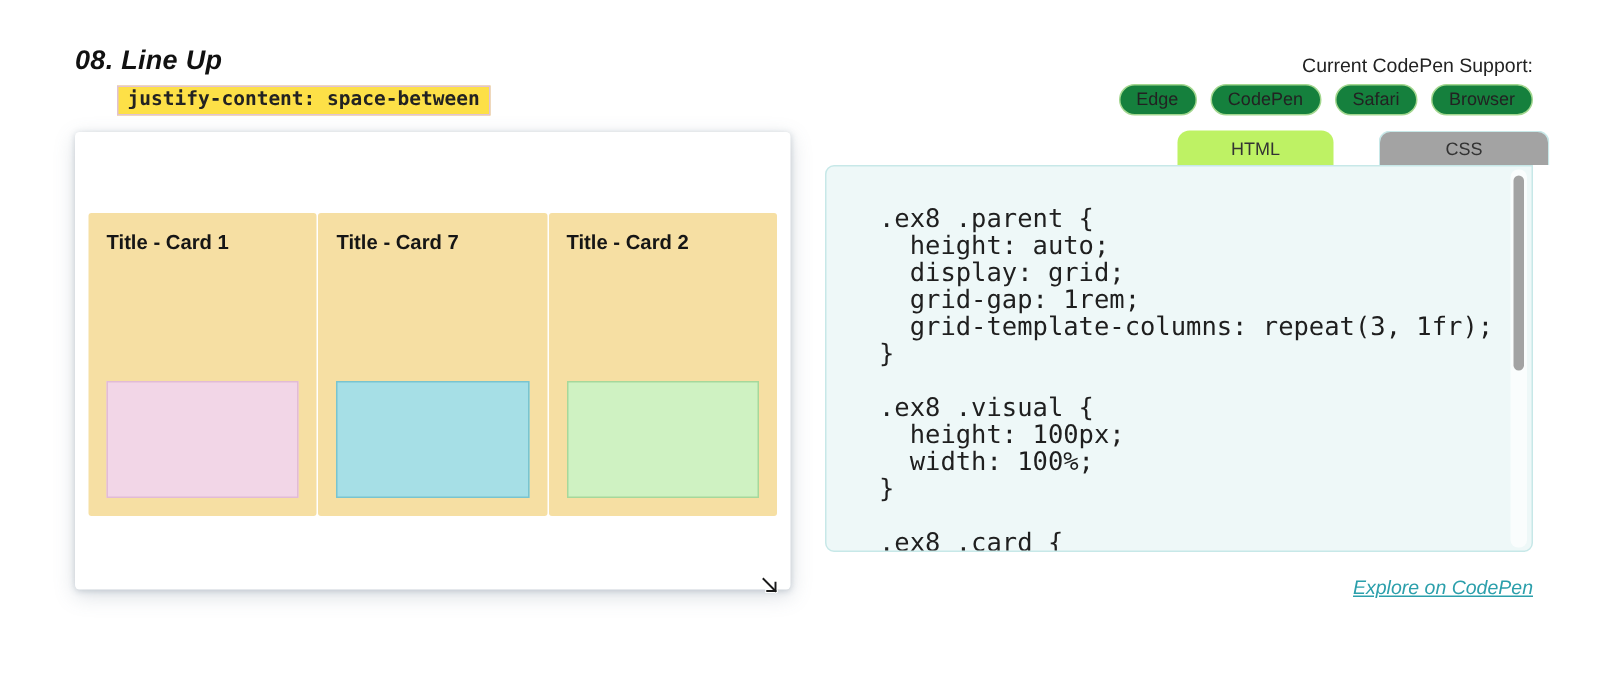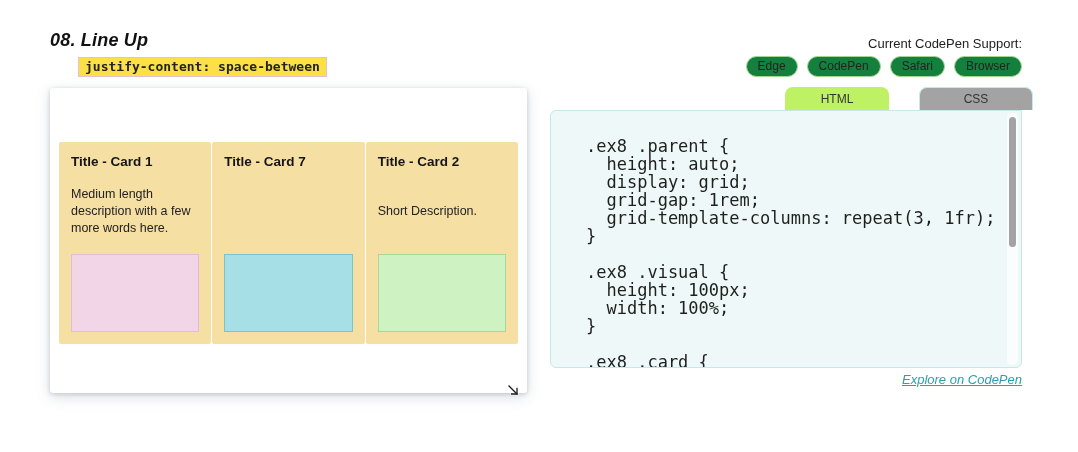--- a/index.html
+++ b/index.html
@@ -34,51 +34,49 @@
   .tab { position:absolute; top:0; height:23px; display:flex; align-items:center; justify-content:center;
     font-size:12px; color:#333; border-radius:8px 8px 0 0; cursor:pointer; }
   .tab-html { left:235px; width:104px; background:#bef264; }
   .tab-css { left:369px; width:114px; background:#a3a3a3; border:1px solid #c7e8e8; border-bottom:none; }
   .panel { position:absolute; left:550px; top:110px; width:472px; height:258px; background:#eef8f8;
     border:1px solid #c7e8e8; border-radius:6px 0 6px 6px; overflow:hidden; }
   .panel pre { margin:0; padding:26px 0 0 35px; font-family:"DejaVu Sans Mono", monospace;
     font-size:17px; line-height:18px; color:#1f1f1f; white-space:pre; }
   .scroll-track { position:absolute; top:2px; right:3px; width:11px; height:252px; background:#fafdfd; border-radius:5px; }
   .scroll-thumb { position:absolute; top:4px; right:2px; width:7px; height:130px; background:#a3a3a3; border-radius:4px; }
-  .codepen-link { position:absolute; top:372px; right:56px; font-size:13px; font-style:italic;
+  .codepen-link { position:absolute; top:384px; right:56px; font-size:13px; font-style:italic;
     color:#2b9fab; text-decoration:underline; cursor:pointer; }
 </style>
 </head>
 <body>
 
 <h1 class="section-title">08. Line Up</h1>
 <code class="prop-snippet">justify-content: space-between</code>
 
 <div class="support-label">Current CodePen Support:</div>
 <div class="badges">
   <span class="badge">Edge</span>
   <span class="badge">CodePen</span>
   <span class="badge">Safari</span>
   <span class="badge">Browser</span>
 </div>
 
 <div class="demo">
   <div class="cards">
     <div class="card">
       <div class="card-title">Title - Card 1</div>
-      <div class="card-desc">Medium length description with a few more words here.</div>
       <div class="visual" style="background:#f2d6e7;border:1px solid #e2bbd6"></div>
     </div>
     <div class="card">
       <div class="card-title">Title - Card 7</div>
       <div class="visual" style="background:#a6dfe6;border:1px solid #79c4cf"></div>
     </div>
     <div class="card">
       <div class="card-title">Title - Card 2</div>
-      <div class="card-desc">Short Description.</div>
       <div class="visual" style="background:#cff2c2;border:1px solid #a6d89b"></div>
     </div>
   </div>
 </div>
 
 <svg class="resize-cursor" viewBox="0 0 16 16">
   <g stroke="#ffffff" stroke-width="2.6" fill="none" stroke-linecap="square">
     <path d="M3 3 L11 11"></path>
       <path d="M11 5.5 L11 11 L5.5 11"></path>
   </g>

